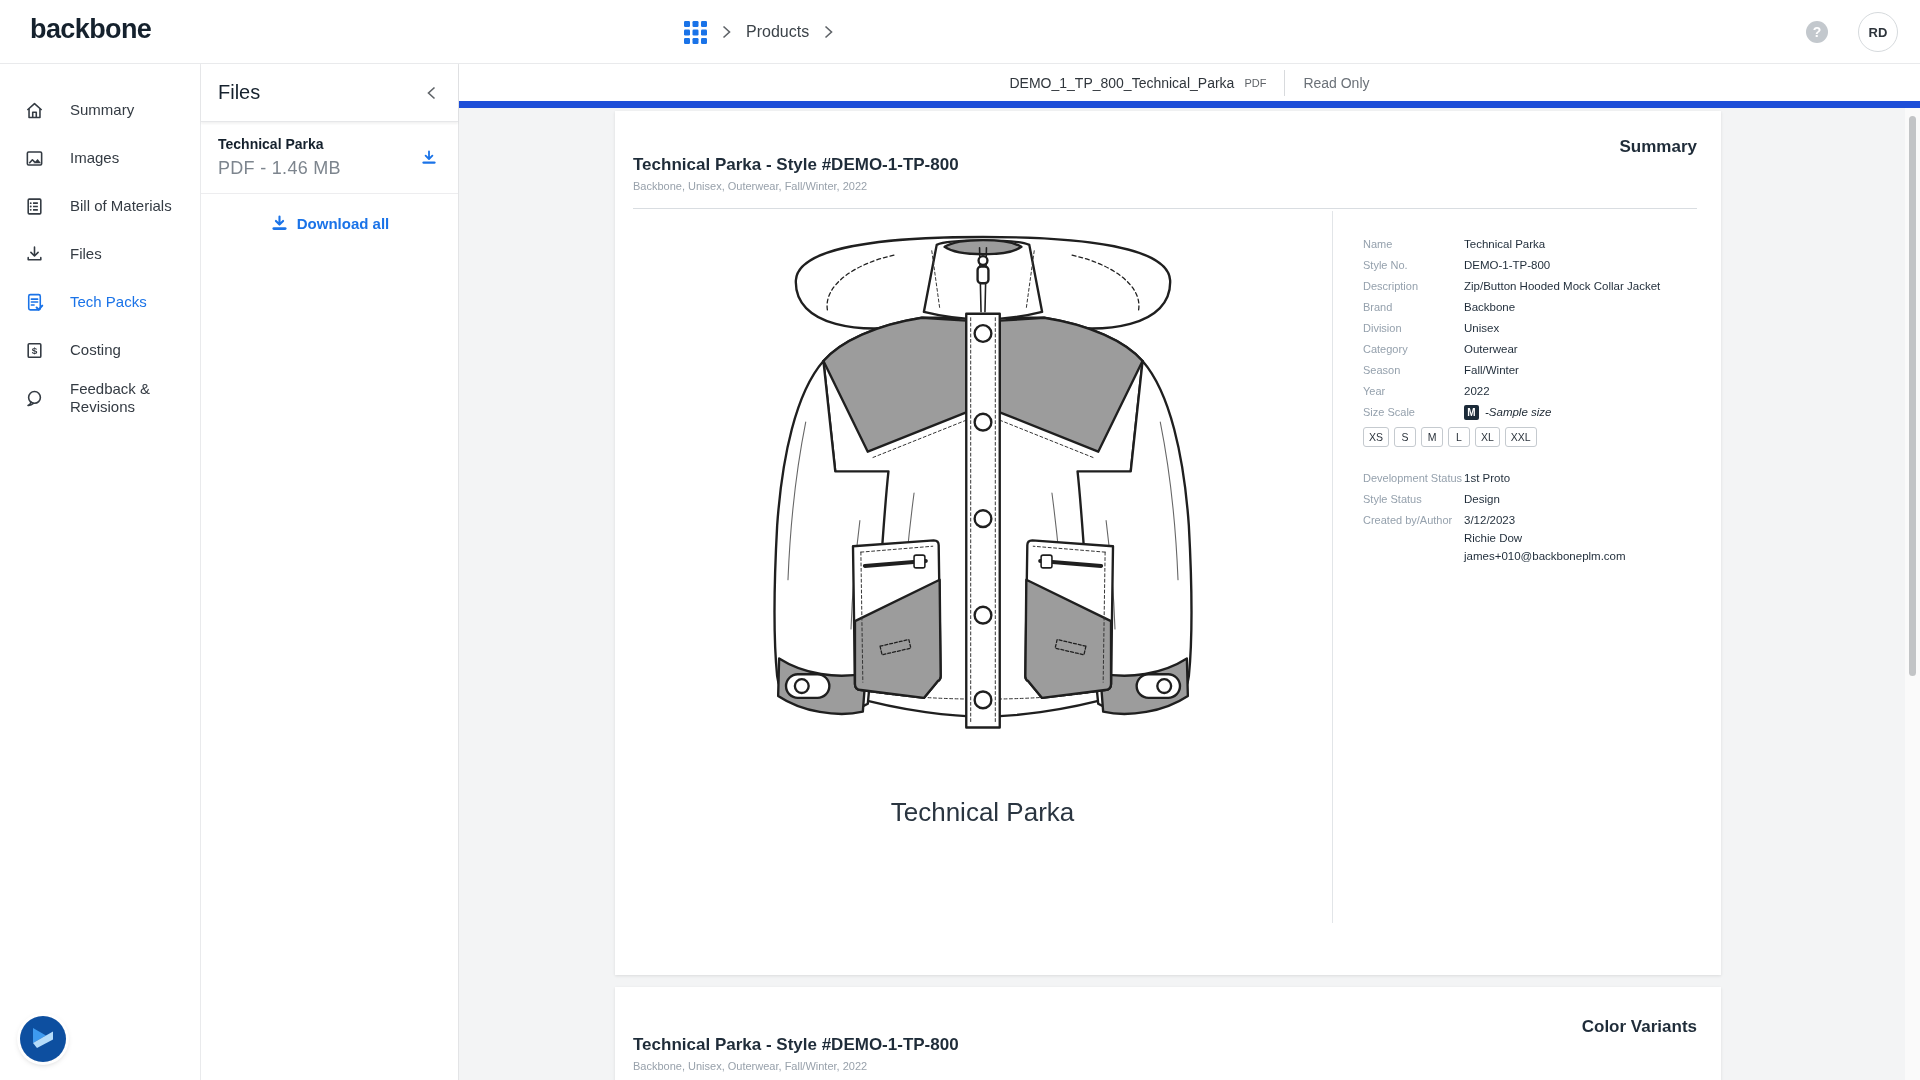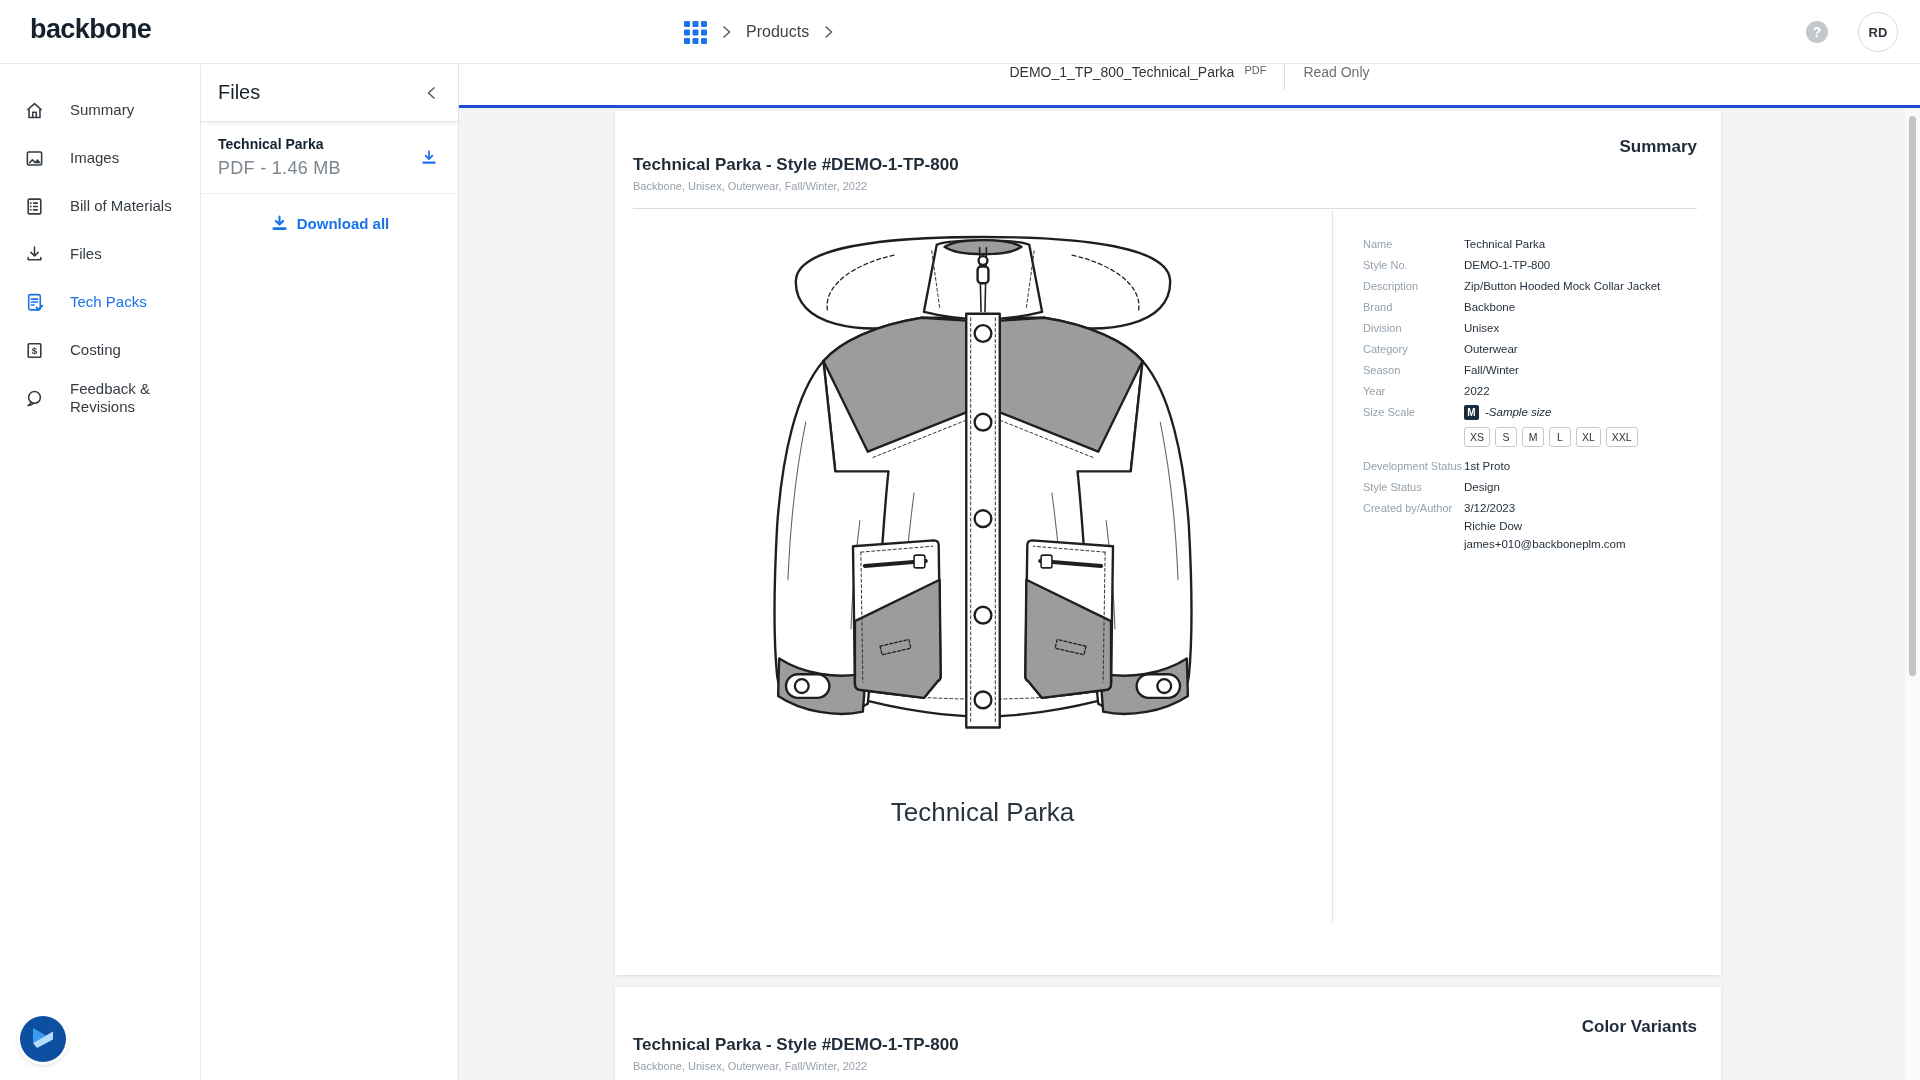--- a/index.html
+++ b/index.html
@@ -47,22 +47,22 @@
   .file-name { font-size:14px; font-weight:700; color:#15212d; margin-bottom:6px; }
   .file-meta { font-size:18px; color:#7d858e; letter-spacing:.3px;text-align:right; }
   .file-item.dimmed .file-name { color:#a6adb4; font-weight:700; }
   .file-item.dimmed .file-meta { color:#9aa1a8; }
   .dl-btn { cursor:pointer; padding:4px; }
   .download-all { display:flex; align-items:center; justify-content:center; gap:8px;
                   padding:20px 0 14px; color:#1a73e8; font-size:15px; font-weight:700; cursor:pointer; }
 
   
   .viewer { flex:1; position:relative; background:#f3f4f5; overflow:hidden; }
-  .viewer-toolbar { height:44px; background:#fff; border-bottom:3px solid #1d4ed8;
-                    display:flex; align-items:flex-start; justify-content:center; gap:12px; }
+  .viewer-toolbar { height:44px; background:#fff; border-bottom:7px solid #1d4ed8;
+                    display:flex; align-items:center; justify-content:center; gap:12px; }
   .vt-name { font-size:14px; color:#30363c; }
   .vt-type { font-size:11px; color:#5f6368; margin-left:-2px; }
   .vt-div { width:1px; height:26px; background:#d8dadd; margin:0 6px; }
   .vt-mode { font-size:14px; color:#6b7178; }
   .pdf-scroll { height:972px; padding:3px 0 0 156px; }
 
   .pdf-page { width:1106px; background:#fff; box-shadow:0 1px 3px rgba(0,0,0,.10); }
   .page-1 { height:864px; padding:26px 24px 0 18px; }
   .page-2 { height:240px; margin-top:12px; padding:30px 24px 0 18px; }
   .doc-head { display:flex; justify-content:space-between; align-items:flex-start; }
@@ -78,21 +78,21 @@
 
   .drawing-caption { font-size:26px; color:#2a3540; margin-top:40px; }
 
   .detail-row { display:flex; margin-bottom:7px; }
   .detail-label { width:101px; flex:none; font-size:11px; color:#95a1ad; line-height:14px; }
   .detail-value { font-size:11.5px; color:#1f2c39; font-weight:500; line-height:14px; }
   .sample-badge { display:inline-flex; width:15px; height:15px; background:#1c2b39; border-radius:2px;
                   color:#fff; font-size:10px; font-weight:700; align-items:center; justify-content:center;
                   margin-right:6px; vertical-align:middle; }
   .sample-note { font-size:11.5px; font-style:italic; font-weight:500; color:#222d38;margin-top:16px; }
-  .sizes-row { margin:6px 0 12px; }
+  .sizes-row { margin:6px 0 24px;flex-direction:column; }
   .size-box { display:inline-block; border:1px solid #c5cacf; border-radius:3px; padding:3px 5px;
               min-width:22px; text-align:center; font-size:10.5px; color:#2b333c; margin-right:5px;
               background:#fff; }
   .created-lines .detail-value { margin-bottom:4px; }
 
   
   .scrollbar-track { position:absolute; top:44px; right:0; bottom:0; width:15px; background:#fafafa; }
   .scrollbar-thumb { position:absolute; top:8px; right:4px; width:7px; height:560px;
                      background:#c2c4c6; border-radius:4px; cursor:pointer; }
 

